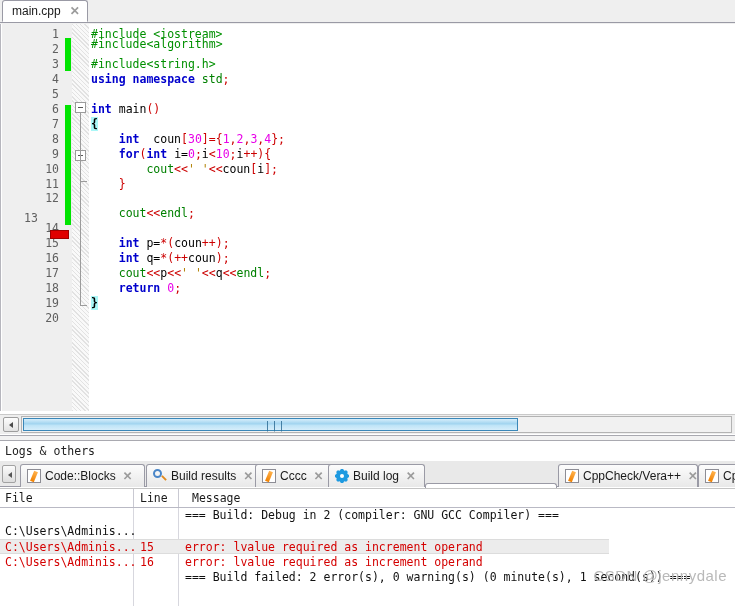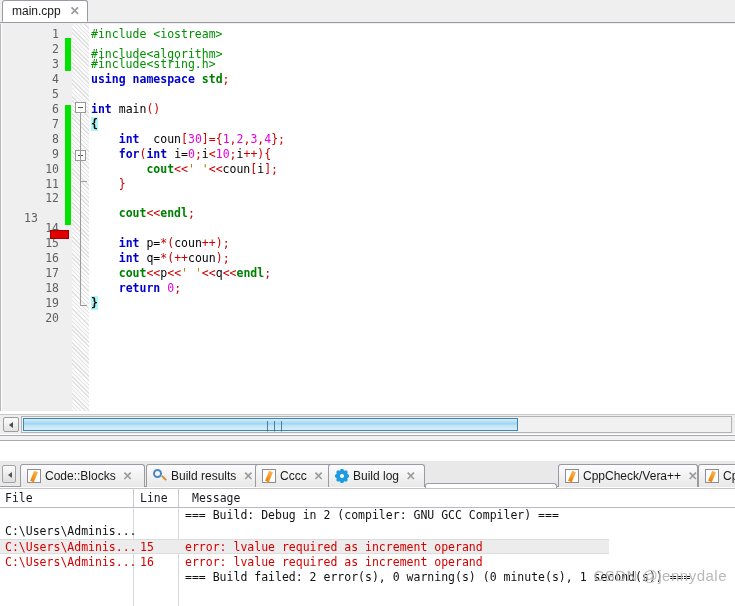--- a/index.html
+++ b/index.html
@@ -137,21 +137,21 @@
     white-space: pre;
     font-family: "DejaVu Sans Mono", monospace;
     font-size: 11.5px;
     line-height: 11px;
     color: #000000;
   }
   .kw    { color: #0000cc; font-weight: bold; }
   .pre   { color: #009000; }
   .num   { color: #e800e8; }
   .op    { color: #cc0000; }
-  .cls   { color: #008000; font-weight: bold; }
+  .cls   { color: #008000; font-weight: normal; }
   .str   { color: #b08000; }
   .plain { color: #000000; }
   .brace-hl { background: #aaf7f7; color: #000000; font-weight: bold; }
 
   
   .hscroll-row {
     position: absolute; left: 0; top: 414px;
     width: 735px; height: 20px;
     background: #eeeeee;
     border-top: 1px solid #c9c9c9;
@@ -449,21 +449,21 @@
       <div class="fold-vline" style="top:89px;height:37px;"></div>
       <div class="fold-box" style="top:126px;"></div>
       <div class="fold-vline" style="top:137px;height:20px;"></div>
       <div class="fold-tick" style="top:157px;"></div>
       <div class="fold-vline" style="top:89px;height:192px;left:8px;"></div>
       <div class="fold-corner" style="top:281px;"></div>
     </div>
 
     <div class="code-surface" id="code-surface">
         <div class="code-line" style="top: 5px;"><span class="pre">#include </span><span class="pre">&lt;iostream&gt;</span></div>
-        <div class="code-line" style="top: 25px;"><span class="pre">#include</span><span class="pre">&lt;algorithm&gt;</span></div>
+        <div class="code-line" style="top: 15px;"><span class="pre">#include</span><span class="pre">&lt;algorithm&gt;</span></div>
         <div class="code-line" style="top: 34.9px;"><span class="pre">#include</span><span class="pre">&lt;string.h&gt;</span></div>
         <div class="code-line" style="top: 49.85px;"><span class="kw">using</span><span class="plain"> </span><span class="kw">namespace</span><span class="plain"> </span><span class="cls">std</span><span class="op">;</span></div>
         <div class="code-line" style="top: 64.8px;"></div>
         <div class="code-line" style="top: 79.75px;"><span class="kw">int</span><span class="plain"> main</span><span class="op">()</span></div>
         <div class="code-line" style="top: 94.7px;"><span class="brace-hl">{</span></div>
         <div class="code-line" style="top: 109.65px;"><span class="plain">    </span><span class="kw">int</span><span class="plain">  coun</span><span class="op">[</span><span class="num">30</span><span class="op">]=</span><span class="op">{</span><span class="num">1</span><span class="op">,</span><span class="num">2</span><span class="op">,</span><span class="num">3</span><span class="op">,</span><span class="num">4</span><span class="op">};</span></div>
         <div class="code-line" style="top: 124.6px;"><span class="plain">    </span><span class="kw">for</span><span class="op">(</span><span class="kw">int</span><span class="plain"> i=</span><span class="num">0</span><span class="op">;</span><span class="plain">i</span><span class="op">&lt;</span><span class="num">10</span><span class="op">;</span><span class="plain">i</span><span class="op">++</span><span class="op">)</span><span class="op">{</span></div>
         <div class="code-line" style="top: 139.55px;"><span class="plain">        </span><span class="cls">cout</span><span class="op">&lt;&lt;</span><span class="str">' '</span><span class="op">&lt;&lt;</span><span class="plain">coun</span><span class="op">[</span><span class="plain">i</span><span class="op">];</span></div>
         <div class="code-line" style="top: 154.5px;"><span class="plain">    </span><span class="op">}</span></div>
         <div class="code-line" style="top: 169.45px;"></div>
@@ -481,20 +481,21 @@
   <div class="hscroll-row">
     <div class="hscroll-leftbtn"></div>
     <div class="hscroll-track">
       <div class="hscroll-thumb">
         <div class="hscroll-grip">|||</div>
       </div>
     </div>
   </div>
 
   <div class="logs-split"></div>
+  <div class="logs-title">Logs &amp; others</div>
 
   <div class="logs-tabbar" id="logs-tabbar">
     <div class="tabscroll-btn"></div>
   <div class="log-tab" style="left: 20px; width: 125px;">
         <span class="ico ico-pencil"></span>
         <span class="lt-label">Code::Blocks</span>
         <span class="lt-close">✕</span>
       </div>
       <div class="log-tab" style="left: 146px; width: 138px;">
         <span class="ico ico-search"></span>

